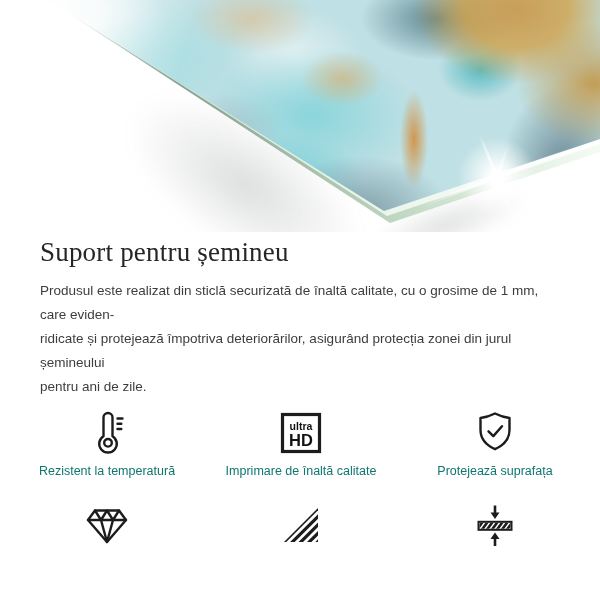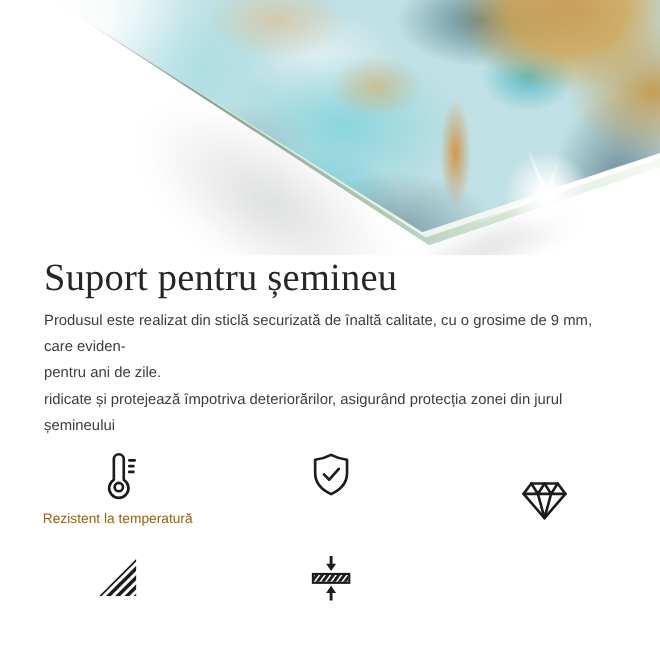--- a/index.html
+++ b/index.html
@@ -47,29 +47,29 @@
     background:radial-gradient(circle,#ffffff 0 6px,rgba(255,255,255,.8) 13px,rgba(255,255,255,0) 40px);}
   .sparkle .ray{position:absolute;left:50%;top:50%;height:2.5px;
     background:linear-gradient(90deg,rgba(255,255,255,0),#ffffff 45%,#ffffff 55%,rgba(255,255,255,0));}
   .sparkle .r1{width:160px;transform:translate(-50%,-50%) rotate(-21deg);}
   .sparkle .r2{width:95px;transform:translate(-50%,-50%) rotate(68deg);}
   .sparkle .r3{width:70px;opacity:.7;transform:translate(-50%,-50%) rotate(110deg);}
 
   
   .content{padding:0 40px;}
   h1{margin:4px 0 0;font-family:"Liberation Serif",serif;font-weight:400;
-     font-size:35px;line-height:33px;color:#262626;letter-spacing:.2px;}
+     font-size:27px;line-height:33px;color:#262626;letter-spacing:.2px;}
   .intro{margin-top:10px;font-size:13.5px;line-height:24px;color:#3d3d3d;}
 
   
   .features{display:flex;flex-wrap:wrap;margin:8px 0 0 -30px;width:590px;}
   .cell{width:194px;display:flex;flex-direction:column;align-items:center;}
   .cell.row2{margin-top:22px;}
   .iconbox{height:48px;display:flex;align-items:flex-end;justify-content:center;}
-  .cell .label{margin-top:9px;font-size:12.5px;color:#a16207;}
+  .cell .label{margin-top:9px;font-size:12.5px;color:#0f766e;}
   svg{display:block;}
   .stroke{fill:none;stroke:#1c1c1c;stroke-width:2.4;stroke-linecap:round;stroke-linejoin:round;}
   .fillDark{fill:#1c1c1c;stroke:none;}
   .iconText{font-family:"Liberation Sans",sans-serif;font-weight:700;fill:#111111;}
 </style>
 </head>
 <body>
 
 <div class="photo">
   <div class="shadow1"></div>
@@ -85,46 +85,57 @@
     <div class="core"></div>
   </div>
 </div>
 
 <div class="content">
   <h1>
     <span>Suport pentru șemineu</span><br>
   </h1>
 
   <div class="intro">
-    <div>Produsul este realizat din sticlă securizată de înaltă calitate, cu o grosime de 9 mm, care eviden-</div>
+    <div>Produsul este realizat din sticlă securizată de înaltă calitate, cu o grosime de 1 mm, care eviden-</div>
+    <div>ridicate și protejează împotriva deteriorărilor, asigurând protecția zonei din jurul șemineului</div>
     <div>pentru ani de zile.</div>
-    <div>ridicate și protejează împotriva deteriorărilor, asigurând protecția zonei din jurul șemineului</div>
   </div>
 
   <div class="features">
 
     <div class="cell">
       <div class="iconbox">
         <svg width="46" height="46" viewBox="0 0 46 46">
           <path class="stroke" d="M19.5 27.2 V8.5 a4.5 4.5 0 0 1 9 0 V27.2 a8.8 8.8 0 1 1 -9 0 Z"></path>
           <circle class="stroke" cx="24" cy="33.8" r="3.8"></circle>
           <path class="stroke" d="M33.5 9.5h5 M33.5 14.8h3.8 M33.5 20h3.8"></path>
         </svg>
       </div>
       <div class="label">Rezistent la temperatură</div>
     </div>
 
+    <div class="cell">
+      <div class="iconbox">
+        <svg width="44" height="44" viewBox="0 0 44 44">
+          <rect x="3.5" y="3.5" width="37" height="37" fill="none" stroke="#1c1c1c" stroke-width="3.2"></rect>
+          <text class="iconText" x="22" y="18.5" font-size="10.5" text-anchor="middle">ultra</text>
+          <text class="iconText" x="22" y="34.5" font-size="16.5" text-anchor="middle">HD</text>
+        </svg>
+      </div>
+      <div class="label">Imprimare de înaltă calitate</div>
+    </div>
 
     <div class="cell">
       <div class="iconbox">
         <svg width="46" height="46" viewBox="0 0 46 46">
           <path class="stroke" d="M23 4.5 C28 7 33 8.5 37.5 9 V21 c0 9.5 -6.7 15.6 -14.5 19.2 C15.2 36.6 8.5 30.5 8.5 21 V9 C13 8.5 18 7 23 4.5 Z"></path>
           <path class="stroke" d="M16.5 22.3 l4.8 4.8 L30 17.2"></path>
         </svg>
       </div>
+      <div class="label">Protejează suprafața</div>
     </div>
 
     <div class="cell row2">
       <div class="iconbox">
         <svg width="46" height="46" viewBox="0 0 46 46">
           <path class="stroke" stroke-width="2.2" d="M11 8.5 H35 L42 18 23 40 4 18 Z"></path>
           <path class="stroke" stroke-width="2.2" d="M4 18 H42 M11 8.5 17 18 23 8.5 29 18 35 8.5 M17 18 23 40 M29 18 23 40"></path>
         </svg>
       </div>
 

